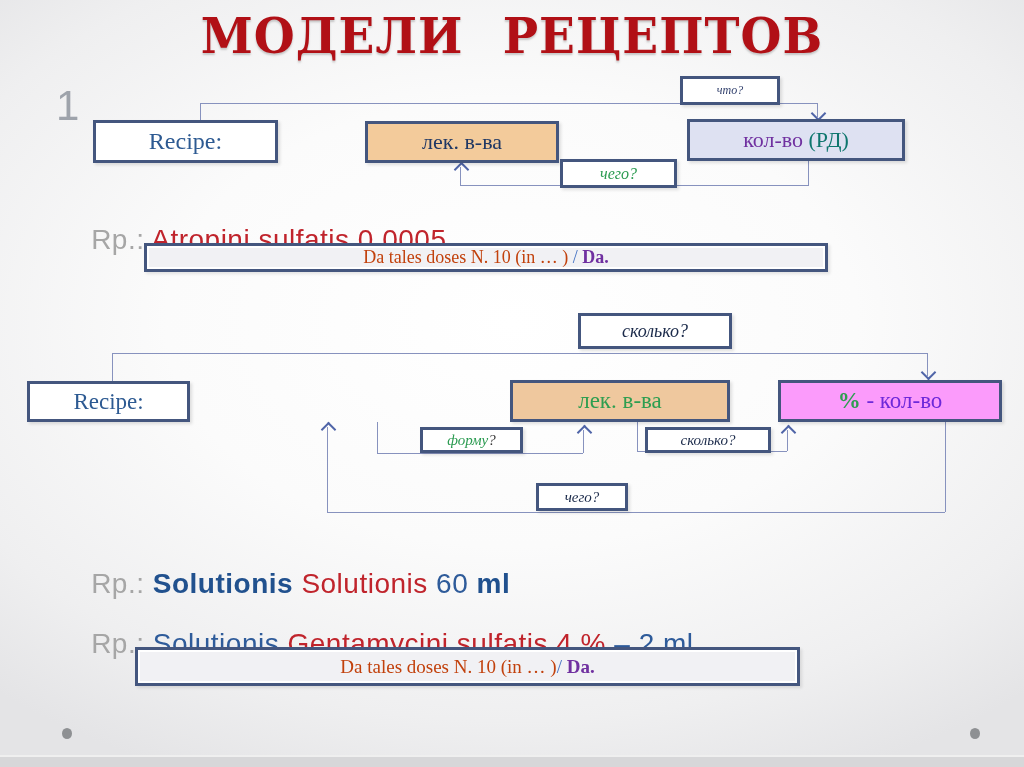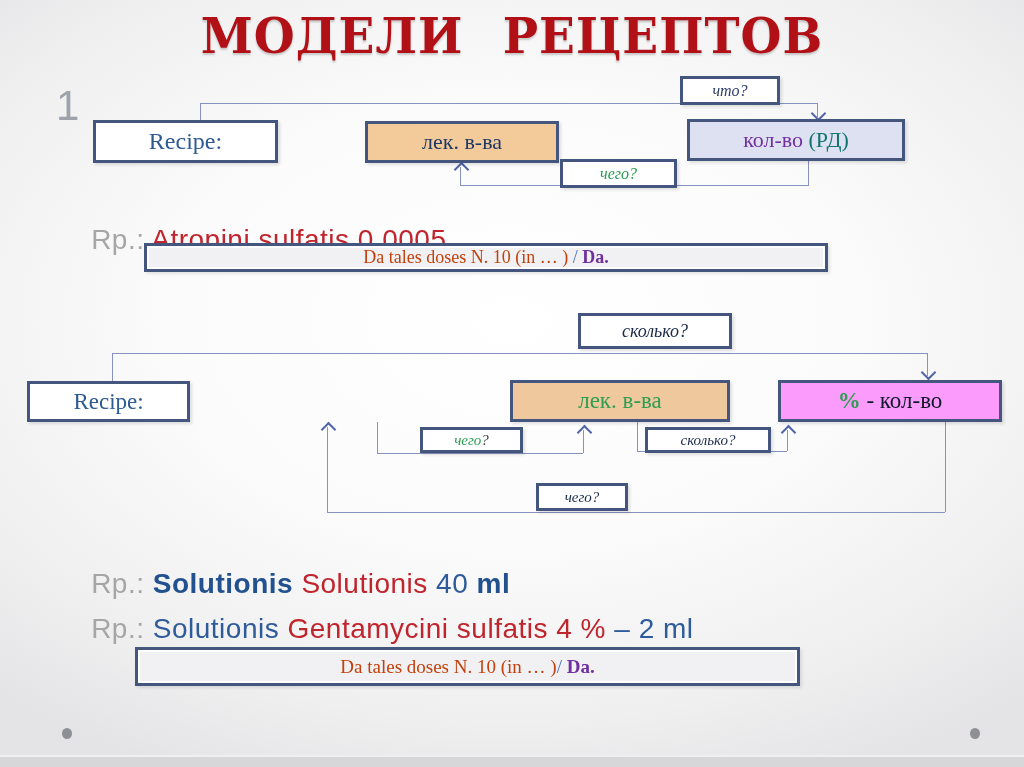--- a/index.html
+++ b/index.html
@@ -79,21 +79,21 @@
 <div class="slide">
 
   <div class="title">МОДЕЛИ РЕЦЕПТОВ</div>
   <div class="slide-number">1</div>
 
   <div class="vline" style="left:200px;top:103px;height:18px;"></div>
   <div class="hline" style="left:200px;top:103px;width:617px;"></div>
   <div class="vline" style="left:817px;top:103px;height:14px;"></div>
   <div class="chv down" style="left:813px;top:108px;"></div>
 
-  <div class="dbox qbox" style="left:680px;top:76px;width:100px;height:29px;font-size:16px;color:#2f3e6b;">
+  <div class="dbox qbox" style="left:680px;top:76px;width:100px;height:29px;font-size:12px;color:#2f3e6b;">
     <span>что?</span>
   </div>
 
   <div class="dbox" style="left:93px;top:120px;width:185px;height:43px;font-size:24px;color:#2d5a92;">
     <span>Recipe:</span>
   </div>
 
   <div class="dbox" style="left:365px;top:121px;width:194px;height:42px;font-size:22px;color:#203864;background:#f3cb9b;">
     <span>лек. в-ва</span>
   </div>
@@ -132,30 +132,30 @@
   <div class="dbox" style="left:27px;top:381px;width:163px;height:41px;font-size:23px;color:#2d5a92;">
     <span>Recipe:</span>
   </div>
 
 
   <div class="dbox" style="left:510px;top:380px;width:220px;height:42px;font-size:23px;color:#2e9e50;background:#efc89e;">
     <span>лек. в-ва</span>
   </div>
 
   <div class="dbox" style="left:778px;top:380px;width:224px;height:42px;font-size:23px;background:#fb9bfb;">
-    <span style="color:#2e9e50;font-weight:bold;">%</span><span style="color:#0f172a;"> - кол-во</span>
+    <span style="color:#2e9e50;font-weight:bold;">%</span><span style="color:#6d28d9;"> - кол-во</span>
   </div>
 
   <div class="vline" style="left:377px;top:422px;height:31px;"></div>
   <div class="hline" style="left:377px;top:453px;width:206px;"></div>
   <div class="vline" style="left:583px;top:430px;height:23px;"></div>
   <div class="chv up" style="left:579px;top:427px;"></div>
 
   <div class="dbox qbox" style="left:420px;top:427px;width:103px;height:26px;font-size:15px;">
-    <span style="color:#2b9b51;">чего</span><span style="color:#333;">?</span>
+    <span style="color:#2b9b51;">форму</span><span style="color:#333;">?</span>
   </div>
 
   <div class="vline" style="left:637px;top:422px;height:29px;"></div>
   <div class="hline" style="left:637px;top:451px;width:150px;"></div>
   <div class="vline" style="left:787px;top:430px;height:21px;"></div>
   <div class="chv up" style="left:783px;top:427px;"></div>
 
   <div class="dbox qbox" style="left:645px;top:427px;width:126px;height:26px;font-size:15px;color:#1b2a4a;">
     <span>сколько?</span>
   </div>
@@ -163,24 +163,24 @@
   <div class="vline" style="left:945px;top:422px;height:90px;"></div>
   <div class="hline" style="left:327px;top:512px;width:618px;"></div>
   <div class="vline" style="left:327px;top:427px;height:85px;"></div>
   <div class="chv up" style="left:323px;top:424px;"></div>
 
   <div class="dbox qbox" style="left:536px;top:483px;width:92px;height:28px;font-size:15px;color:#1b2a4a;">
     <span>чего?</span>
   </div>
 
   <div class="rp-line" style="top:536px;">
-    <span class="rp-prefix">Rp.: </span><span class="t-blue-b">Solutionis </span><span class="t-red">Solutionis </span><span class="t-blue">40 </span><span class="t-blue-b">ml</span>
+    <span class="rp-prefix">Rp.: </span><span class="t-blue-b">Solutionis </span><span class="t-red">Solutionis </span><span class="t-blue">60 </span><span class="t-blue-b">ml</span>
   </div>
 
-  <div class="rp-line" style="top:581px;">
+  <div class="rp-line" style="top:596px;">
     <span class="rp-prefix">Rp.: </span><span class="t-blue">Solutionis </span><span class="t-red">Gentamycini sulfatis 4 % </span><span class="t-blue">– 2 ml</span>
   </div>
 
   <div class="dabox" style="left:135px;top:647px;width:665px;height:39px;font-size:19px;">
     <span class="da-main">Da tales doses N. 10 (in … )</span><span class="da-slash">/</span><span class="da-da"> Da.</span>
   </div>
 
   <div class="nav-dot" style="left:62px;top:728px;"></div>
   <div class="nav-dot" style="left:970px;top:728px;"></div>
   <div class="footer-bar"></div>

